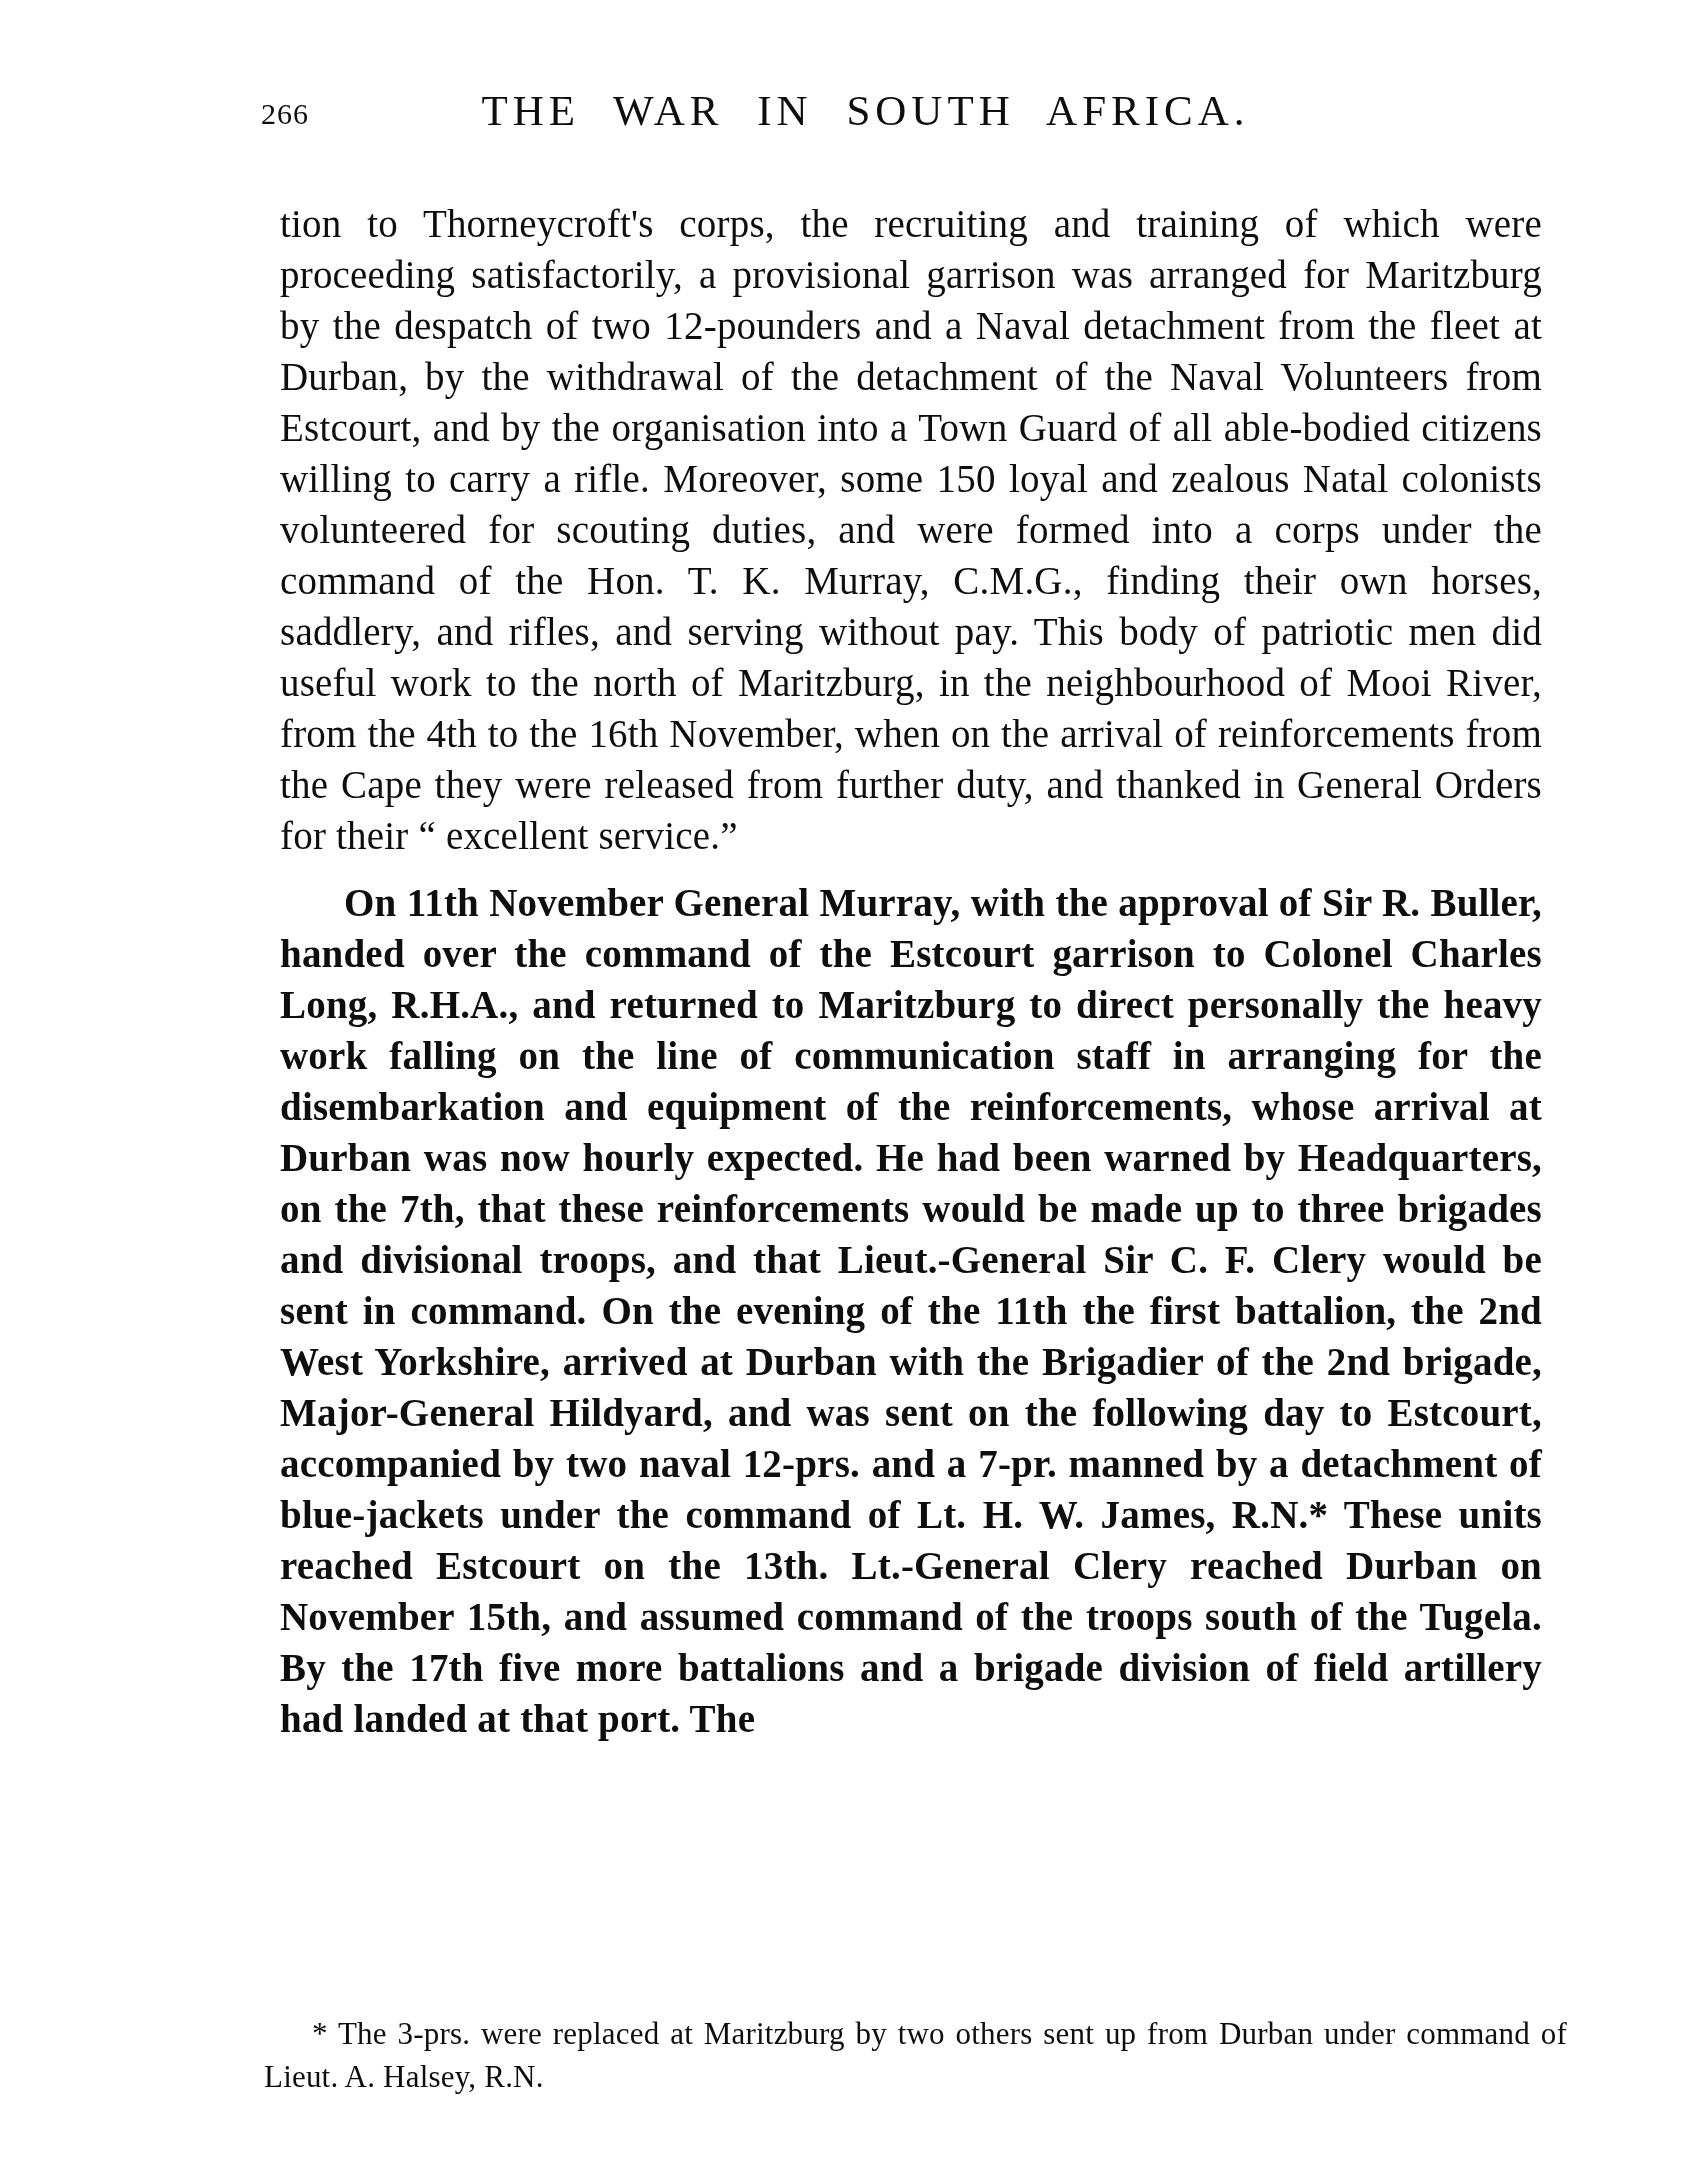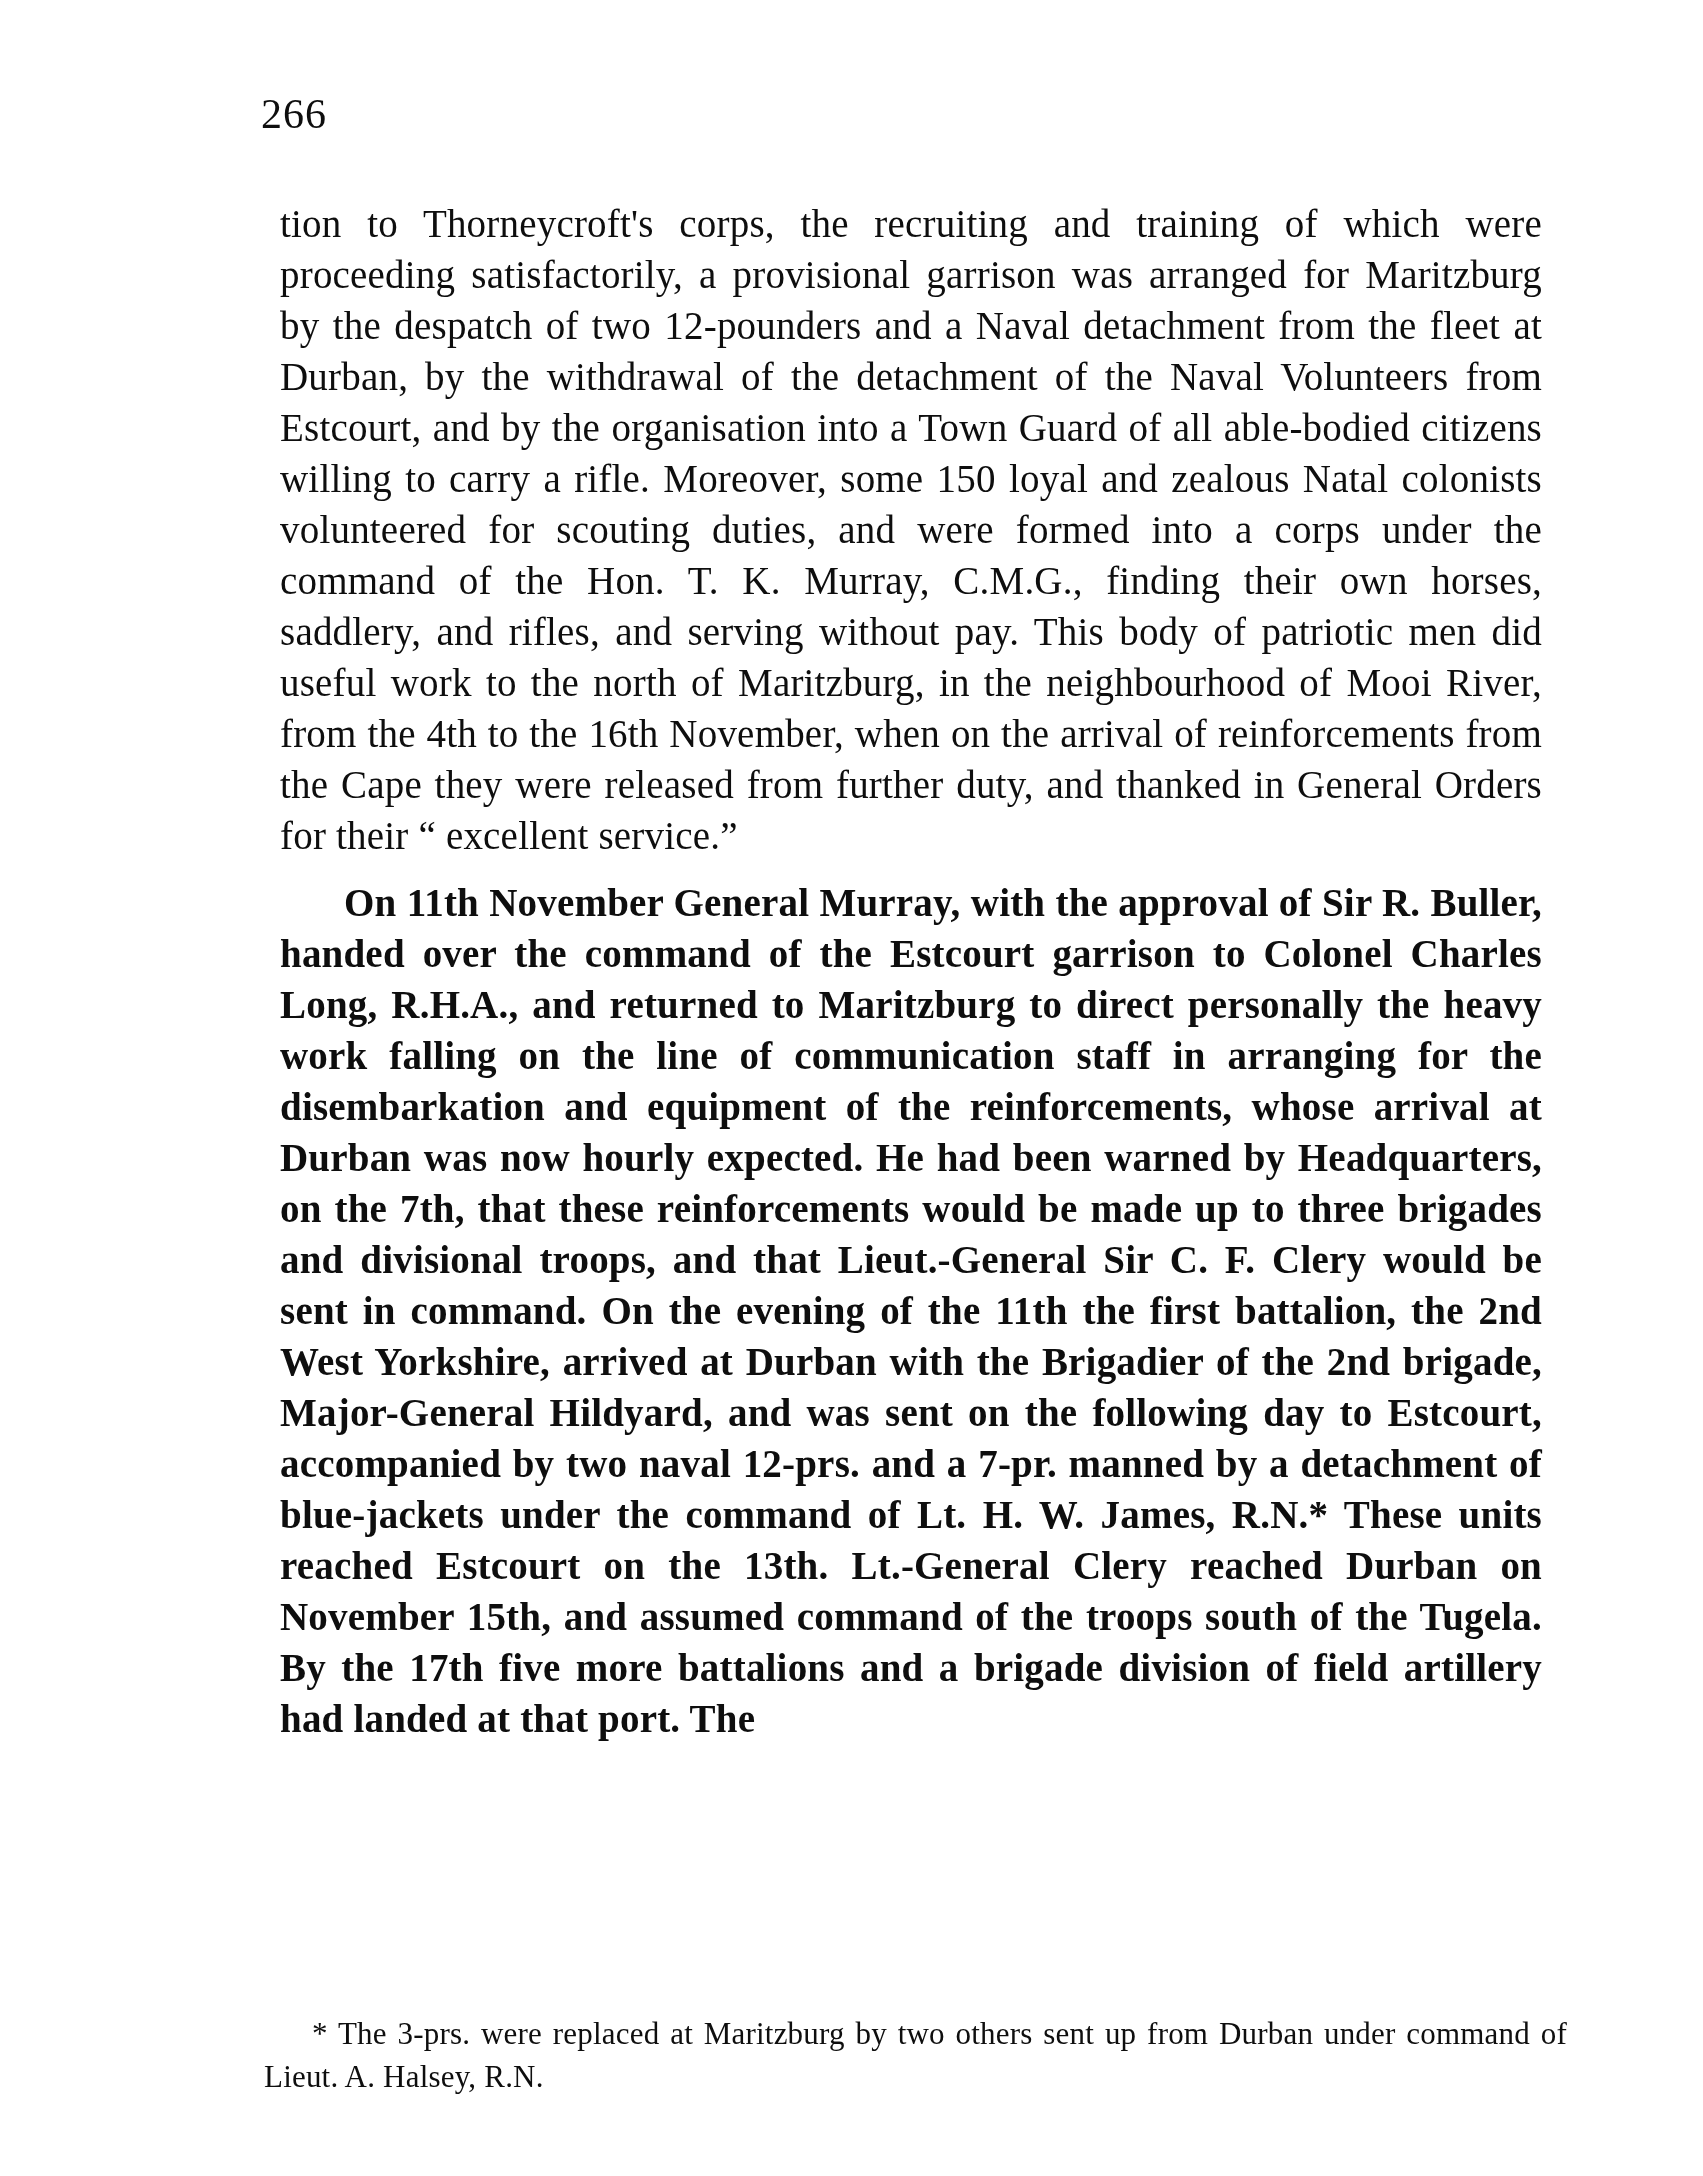--- a/index.html
+++ b/index.html
@@ -14,21 +14,21 @@
     margin: 0 auto;
     background: #ffffff;
     color: #0e0e0e;
     font-family: "Liberation Serif", "DejaVu Serif", serif;
     overflow: hidden;
   }
   .page-number {
     position: absolute;
     left: 261px;
     top: 92px;
-    font-size: 42px;
+    font-size: 30px;
     line-height: 44px;
     letter-spacing: 1px;
   }
   .running-title {
     position: absolute;
     left: 179px;
     top: 88px;
     width: 1373px;
     text-align: center;
     font-size: 43px;
@@ -77,20 +77,21 @@
     letter-spacing: 0.2px;
   }
 </style>
 </head>
 <body>
 
 <div class="page">
 
   <span class="page-number">266</span>
 
+  <div class="running-title">THE WAR IN SOUTH AFRICA.</div>
 
 
   <main class="body-col">
     <p class="body-par">tion to Thorneycroft's corps, the recruiting and training of which were proceeding satisfactorily, a provisional garrison was arranged for Maritzburg by the despatch of two 12-pounders and a Naval detachment from the fleet at Durban, by the withdrawal of the detachment of the Naval Volunteers from Estcourt, and by the organisation into a Town Guard of all able-bodied citizens willing to carry a rifle.  Moreover, some 150 loyal and zealous Natal colonists volunteered for scouting duties, and were formed into a corps under the command of the Hon. T. K. Murray, C.M.G., finding their own horses, saddlery, and rifles, and serving without pay.  This body of patriotic men did useful work to the north of Maritzburg, in the neighbourhood of Mooi River, from the 4th to the 16th November, when on the arrival of reinforcements from the Cape they were released from further duty, and thanked in General Orders for their “ excellent service.”</p>
     <p class="body-par indented">On 11th November General Murray, with the approval of Sir R. Buller, handed over the command of the Estcourt garrison to Colonel Charles Long, R.H.A., and returned to Maritzburg to direct personally the heavy work falling on the line of communication staff in arranging for the disembarkation and equipment of the reinforcements, whose arrival at Durban was now hourly expected.  He had been warned by Headquarters, on the 7th, that these reinforcements would be made up to three brigades and divisional troops, and that Lieut.-General Sir C. F. Clery would be sent in command.  On the evening of the 11th the first battalion, the 2nd West Yorkshire, arrived at Durban with the Brigadier of the 2nd brigade, Major-General Hildyard, and was sent on the following day to Estcourt, accompanied by two naval 12-prs. and a 7-pr. manned by a detachment of blue-jackets under the command of Lt. H. W. James, R.N.*  These units reached Estcourt on the 13th.  Lt.-General Clery reached Durban on November 15th, and assumed command of the troops south of the Tugela.  By the 17th five more battalions and a brigade division of field artillery had landed at that port.  The</p>
   </main>
 
   <div class="footnote">* The 3-prs. were replaced at Maritzburg by two others sent up from Durban under command of Lieut. A. Halsey, R.N.</div>
 
 </div>

